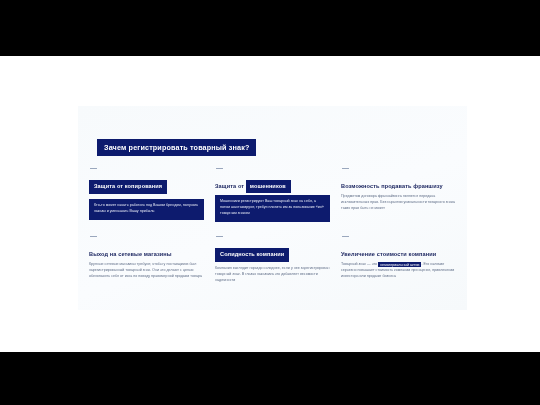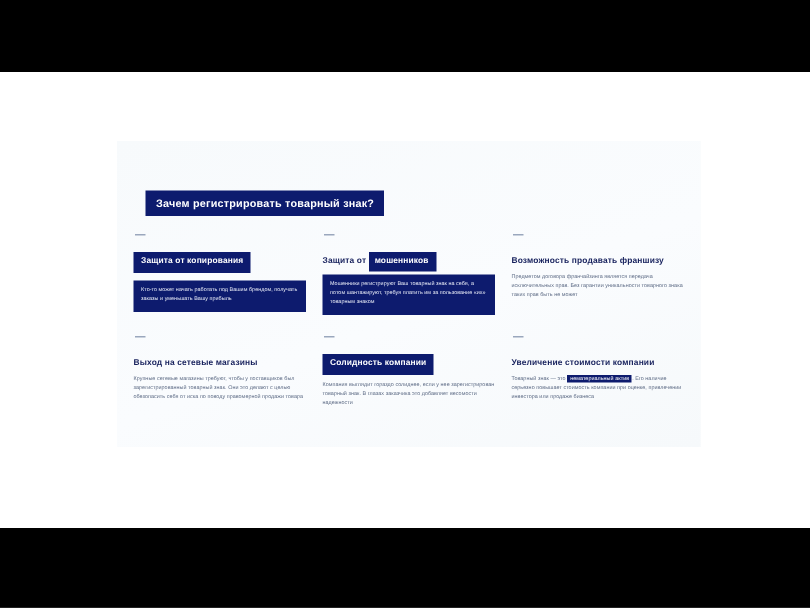--- a/index.html
+++ b/index.html
@@ -28,21 +28,21 @@
     background: #000000;
     z-index: 5;
   }
   .letterbox.top { top: 0; height: 48px; }
   .letterbox.bottom { bottom: 0; height: 53px; }
 
   
   .slide {
     position: absolute;
     left: 0;
-    top: 44px;
+    top: 56px;
     width: 540px;
     height: 324px;
     background: #ffffff;
     z-index: 1;
   }
 
   
   .panel {
     position: absolute;
     left: 78px;

